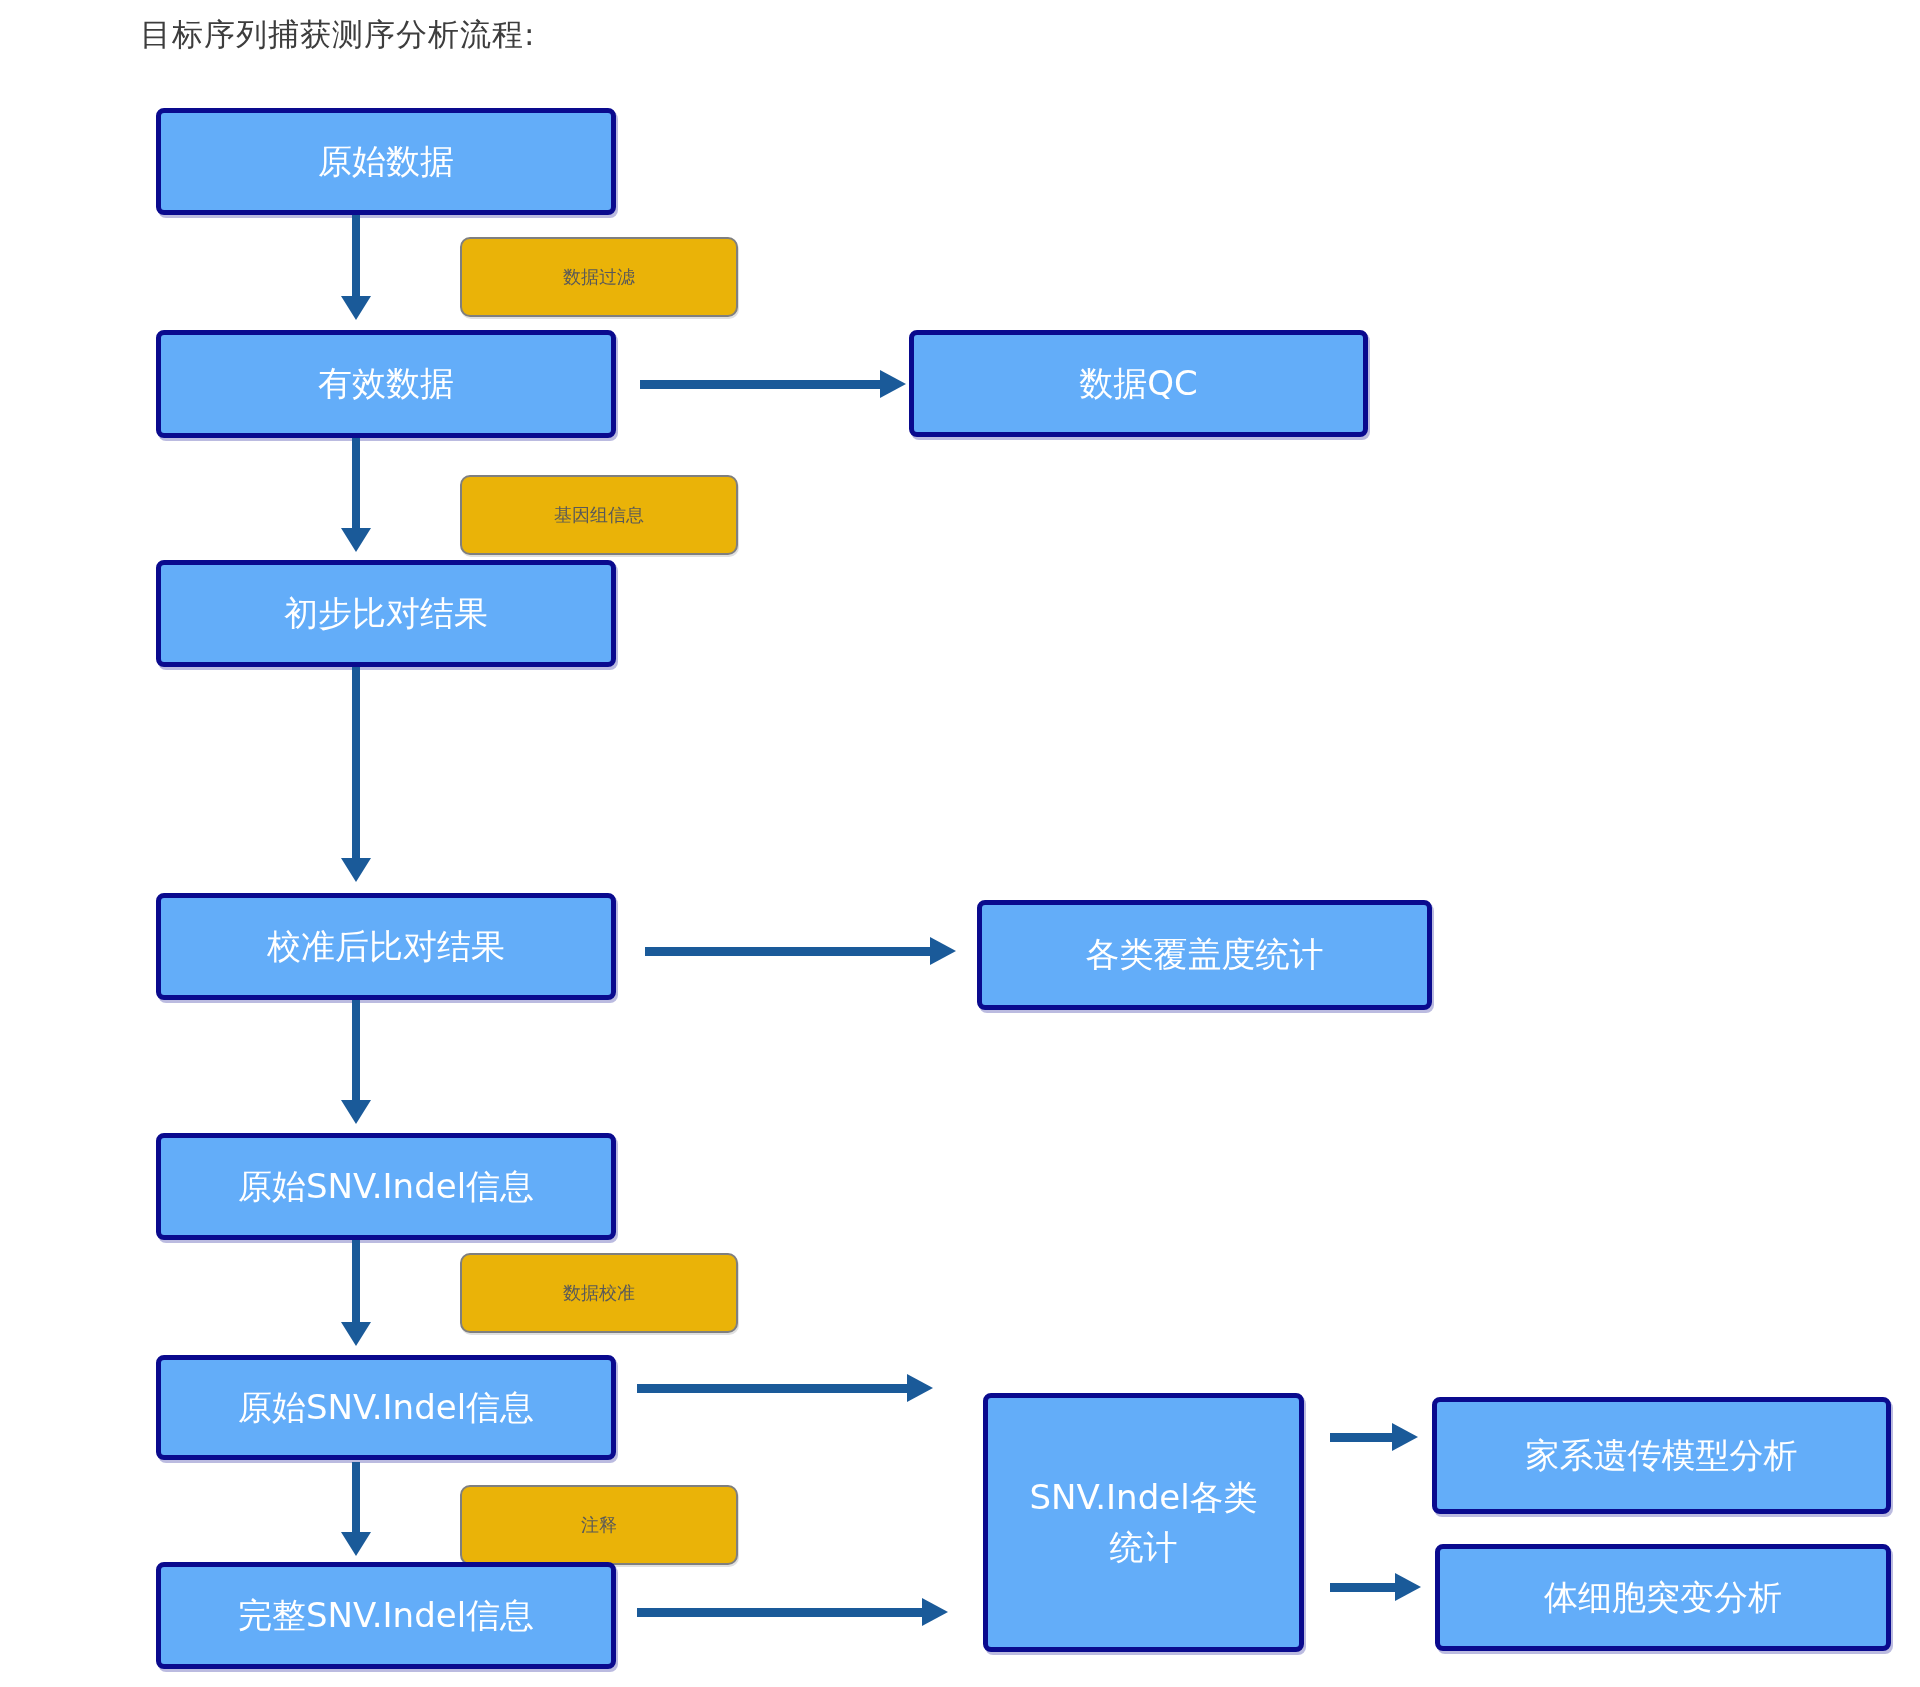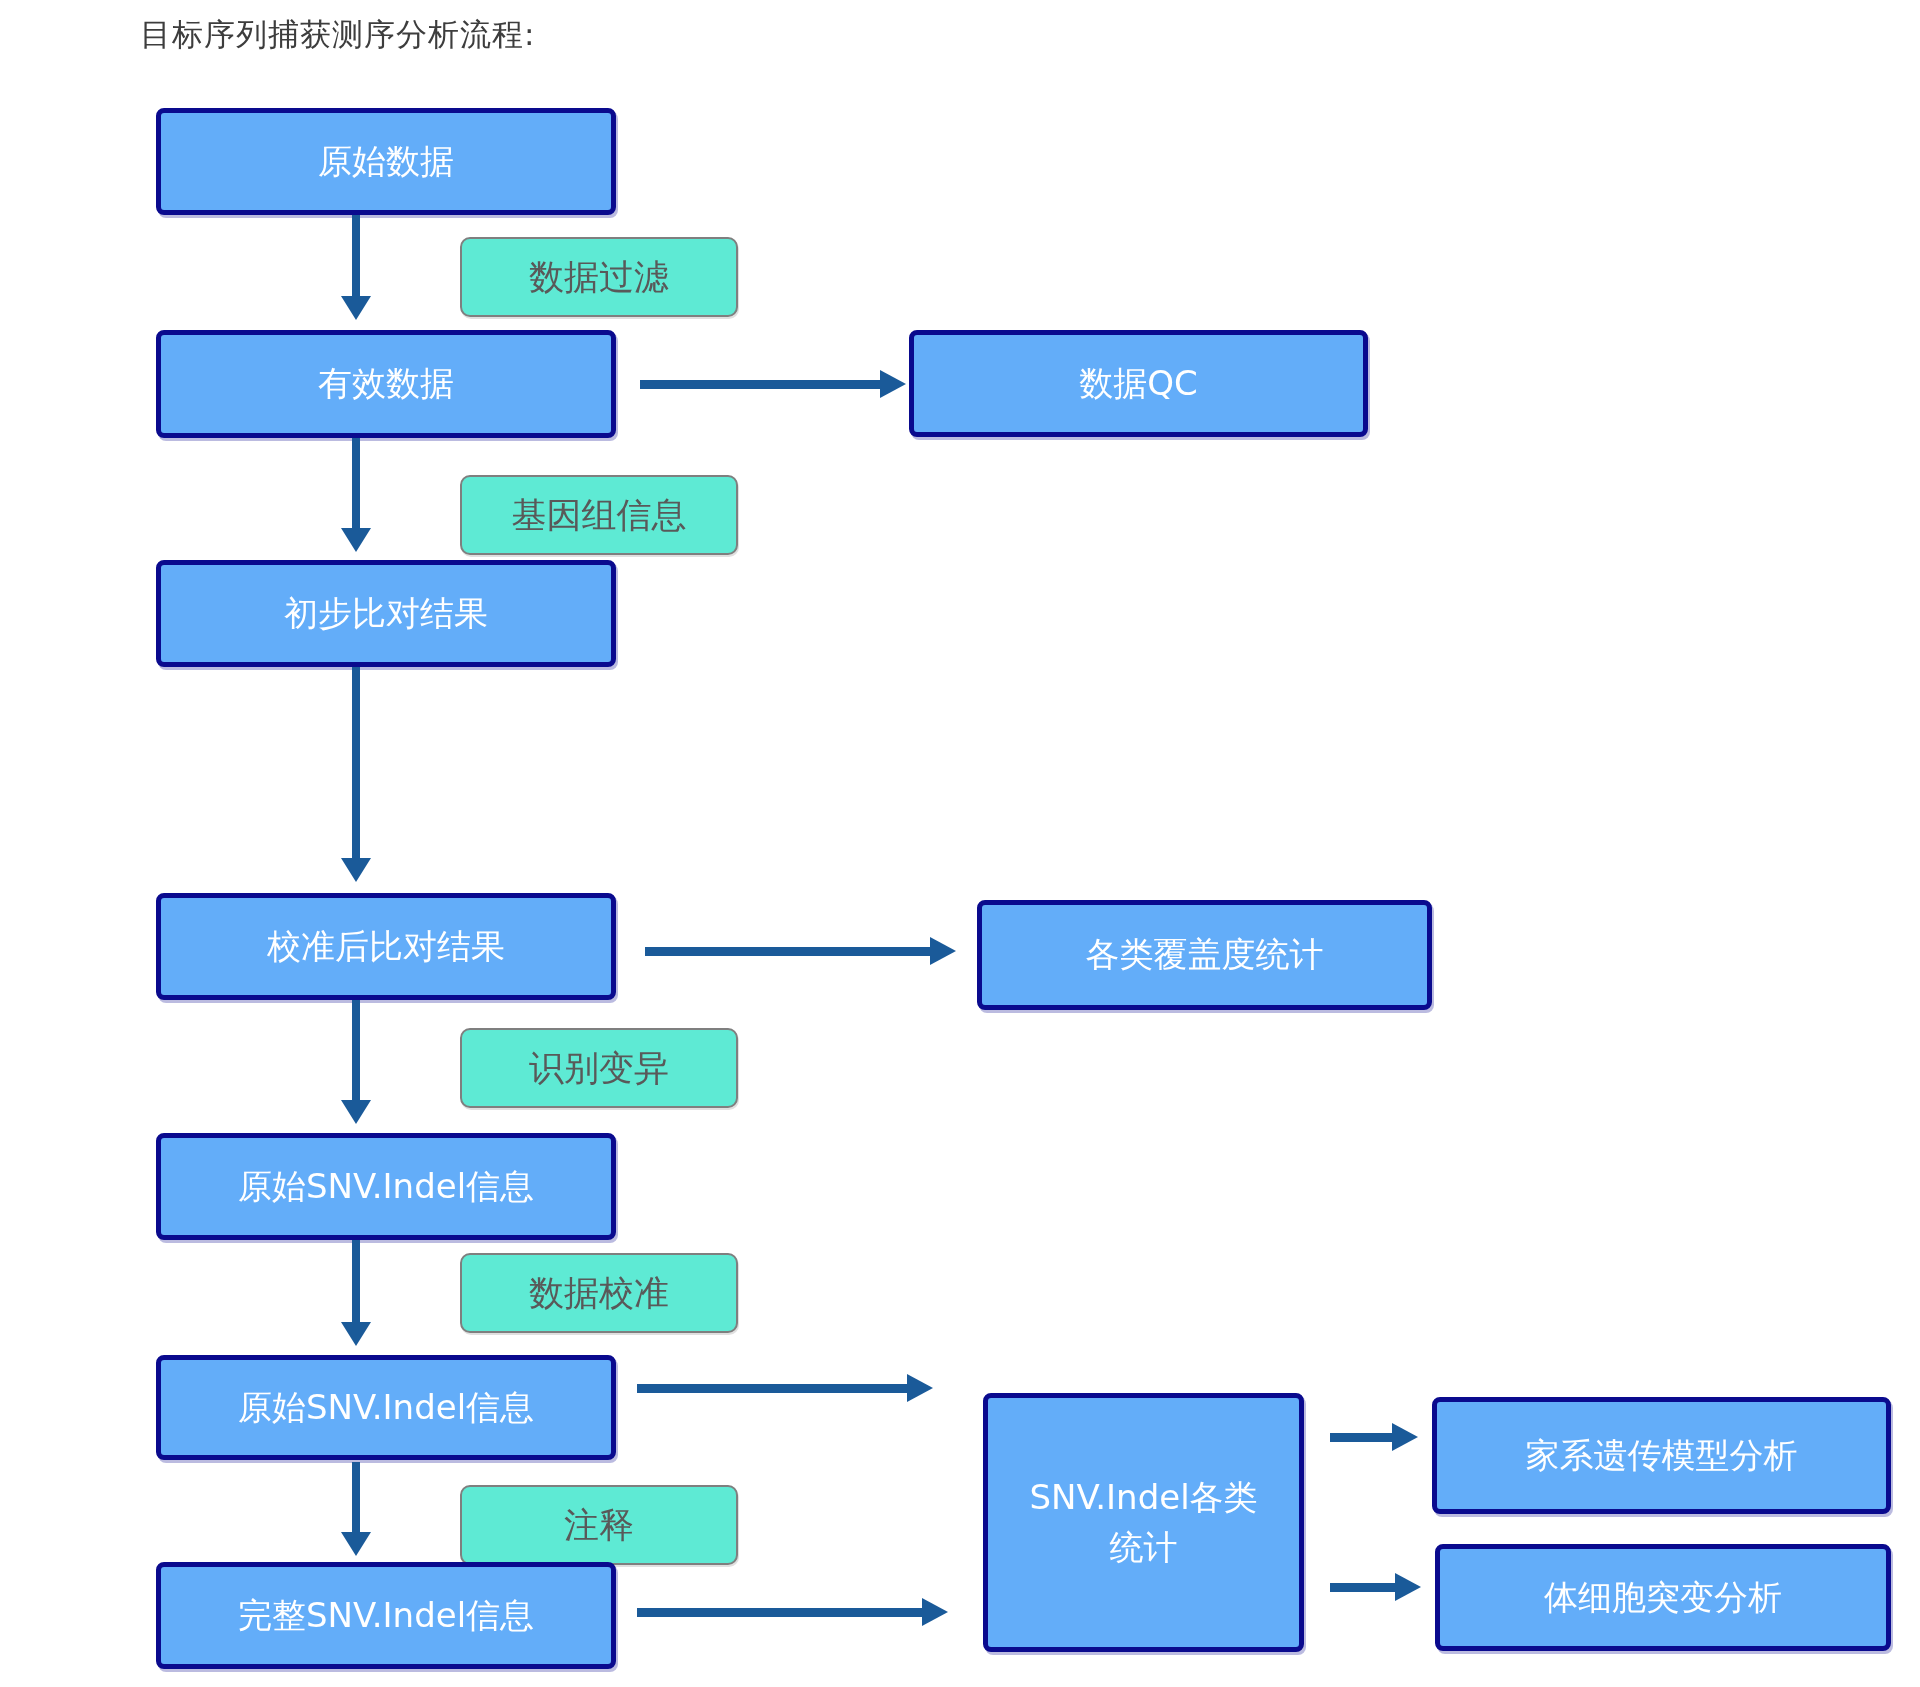--- a/index.html
+++ b/index.html
@@ -29,26 +29,26 @@
     font-size: 34px;
     display: flex;
     align-items: center;
     justify-content: center;
     text-align: center;
     line-height: 1.4;
   }
   .steplabel {
     position: absolute;
     box-sizing: border-box;
-    background: #5eead4;
+    background: #eab308;
     border: 2px solid #7f7f7f;
     border-radius: 10px;
     box-shadow: 1px 2px 0 rgba(0,0,0,0.12);
     color: #595959;
-    font-size: 35px;
+    font-size: 18px;
     display: flex;
     align-items: center;
     justify-content: center;
     text-align: center;
   }
   .procnote {
     position: absolute;
     box-sizing: border-box;
     background: #5cacf8;
     border: 3px solid #2f9bf3;
@@ -111,23 +111,20 @@
 
 
   <div class="node" style="left:156px; top:893px;  width:460px; height:107px;">
     <span>校准后比对结果</span>
   </div>
 
   <div class="node" style="left:977px; top:900px;  width:455px; height:110px;">
     <span>各类覆盖度统计</span>
   </div>
 
-  <div class="steplabel" style="left:460px; top:1028px; width:278px; height:80px;">
-    <span>识别变异</span>
-  </div>
 
   <div class="node" style="left:156px; top:1133px; width:460px; height:107px;">
     <span>原始SNV.Indel信息</span>
   </div>
 
   <div class="steplabel" style="left:460px; top:1253px; width:278px; height:80px;align-items:center;">
     <span>数据校准</span>
   </div>
 
   <div class="node" style="left:156px; top:1355px; width:460px; height:105px;">

